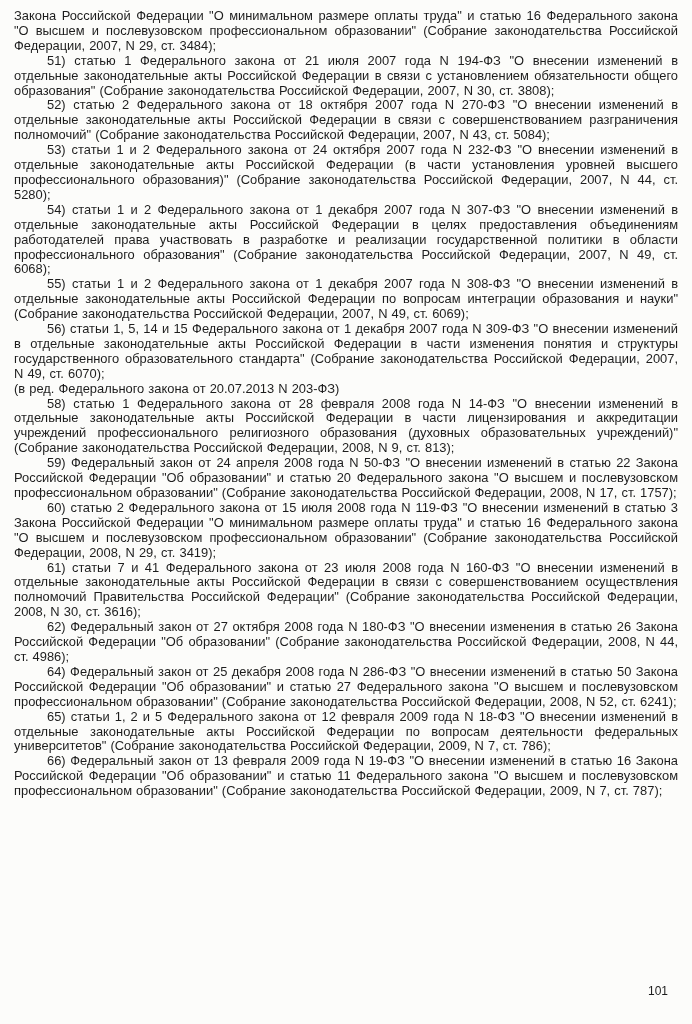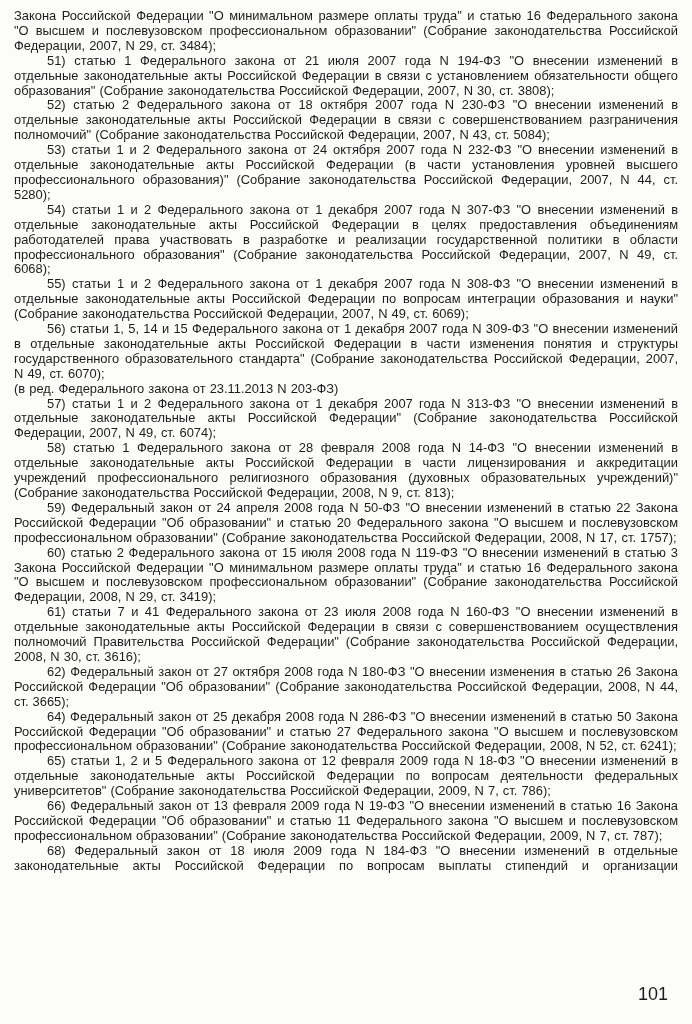--- a/index.html
+++ b/index.html
@@ -23,42 +23,40 @@
     line-height: 14.9px;
     text-align: justify;
     word-spacing: 0.5px;
   }
   .body-text p.indent { text-indent: 33px; }
   .body-text p.continues { text-align-last: justify; }
   .page-number {
     position: absolute;
     right: 24px;
     top: 984px;
-    font-size: 18px;
+    font-size: 12px;
     color: #1d1d1d;
   }
 </style>
 </head>
 <body>
 
 <div class="page">
   <div class="body-text">
     <p>Закона Российской Федерации "О минимальном размере оплаты труда" и статью 16 Федерального закона "О высшем и послевузовском профессиональном образовании" (Собрание законодательства Российской Федерации, 2007, N 29, ст. 3484);</p>
     <p class="indent">51) статью 1 Федерального закона от 21 июля 2007 года N 194-ФЗ "О внесении изменений в отдельные законодательные акты Российской Федерации в связи с установлением обязательности общего образования" (Собрание законодательства Российской Федерации, 2007, N 30, ст. 3808);</p>
-    <p class="indent">52) статью 2 Федерального закона от 18 октября 2007 года N 230-ФЗ "О внесении изменений в отдельные законодательные акты Российской Федерации в связи с совершенствованием разграничения полномочий" (Собрание законодательства Российской Федерации, 2007, N 43, ст. 5084);</p>
+    <p class="indent">52) статью 2 Федерального закона от 18 октября 2007 года N 270-ФЗ "О внесении изменений в отдельные законодательные акты Российской Федерации в связи с совершенствованием разграничения полномочий" (Собрание законодательства Российской Федерации, 2007, N 43, ст. 5084);</p>
     <p class="indent">53) статьи 1 и 2 Федерального закона от 24 октября 2007 года N 232-ФЗ "О внесении изменений в отдельные законодательные акты Российской Федерации (в части установления уровней высшего профессионального образования)" (Собрание законодательства Российской Федерации, 2007, N 44, ст. 5280);</p>
     <p class="indent">54) статьи 1 и 2 Федерального закона от 1 декабря 2007 года N 307-ФЗ "О внесении изменений в отдельные законодательные акты Российской Федерации в целях предоставления объединениям работодателей права участвовать в разработке и реализации государственной политики в области профессионального образования" (Собрание законодательства Российской Федерации, 2007, N 49, ст. 6068);</p>
     <p class="indent">55) статьи 1 и 2 Федерального закона от 1 декабря 2007 года N 308-ФЗ "О внесении изменений в отдельные законодательные акты Российской Федерации по вопросам интеграции образования и науки" (Собрание законодательства Российской Федерации, 2007, N 49, ст. 6069);</p>
     <p class="indent">56) статьи 1, 5, 14 и 15 Федерального закона от 1 декабря 2007 года N 309-ФЗ "О внесении изменений в отдельные законодательные акты Российской Федерации в части изменения понятия и структуры государственного образовательного стандарта" (Собрание законодательства Российской Федерации, 2007, N 49, ст. 6070);</p>
-    <p>(в ред. Федерального закона от 23.11.2013 N 203-ФЗ)</p>
-    <p class="indent">57) статьи 1 и 2 Федерального закона от 1 декабря 2007 года N 313-ФЗ "О внесении изменений в отдельные законодательные акты Российской Федерации" (Собрание законодательства Российской Федерации, 2007, N 49, ст. 6074);</p>
+    <p>(в ред. Федерального закона от 20.07.2013 N 203-ФЗ)</p>
     <p class="indent">58) статью 1 Федерального закона от 28 февраля 2008 года N 14-ФЗ "О внесении изменений в отдельные законодательные акты Российской Федерации в части лицензирования и аккредитации учреждений профессионального религиозного образования (духовных образовательных учреждений)" (Собрание законодательства Российской Федерации, 2008, N 9, ст. 813);</p>
     <p class="indent">59) Федеральный закон от 24 апреля 2008 года N 50-ФЗ "О внесении изменений в статью 22 Закона Российской Федерации "Об образовании" и статью 20 Федерального закона "О высшем и послевузовском профессиональном образовании" (Собрание законодательства Российской Федерации, 2008, N 17, ст. 1757);</p>
     <p class="indent">60) статью 2 Федерального закона от 15 июля 2008 года N 119-ФЗ "О внесении изменений в статью 3 Закона Российской Федерации "О минимальном размере оплаты труда" и статью 16 Федерального закона "О высшем и послевузовском профессиональном образовании" (Собрание законодательства Российской Федерации, 2008, N 29, ст. 3419);</p>
     <p class="indent">61) статьи 7 и 41 Федерального закона от 23 июля 2008 года N 160-ФЗ "О внесении изменений в отдельные законодательные акты Российской Федерации в связи с совершенствованием осуществления полномочий Правительства Российской Федерации" (Собрание законодательства Российской Федерации, 2008, N 30, ст. 3616);</p>
-    <p class="indent">62) Федеральный закон от 27 октября 2008 года N 180-ФЗ "О внесении изменения в статью 26 Закона Российской Федерации "Об образовании" (Собрание законодательства Российской Федерации, 2008, N 44, ст. 3665);</p>
+    <p class="indent">62) Федеральный закон от 27 октября 2008 года N 180-ФЗ "О внесении изменения в статью 26 Закона Российской Федерации "Об образовании" (Собрание законодательства Российской Федерации, 2008, N 44, ст. 4986);</p>
     <p class="indent">64) Федеральный закон от 25 декабря 2008 года N 286-ФЗ "О внесении изменений в статью 50 Закона Российской Федерации "Об образовании" и статью 27 Федерального закона "О высшем и послевузовском профессиональном образовании" (Собрание законодательства Российской Федерации, 2008, N 52, ст. 6241);</p>
     <p class="indent">65) статьи 1, 2 и 5 Федерального закона от 12 февраля 2009 года N 18-ФЗ "О внесении изменений в отдельные законодательные акты Российской Федерации по вопросам деятельности федеральных университетов" (Собрание законодательства Российской Федерации, 2009, N 7, ст. 786);</p>
     <p class="indent">66) Федеральный закон от 13 февраля 2009 года N 19-ФЗ "О внесении изменений в статью 16 Закона Российской Федерации "Об образовании" и статью 11 Федерального закона "О высшем и послевузовском профессиональном образовании" (Собрание законодательства Российской Федерации, 2009, N 7, ст. 787);</p>
-    <p class="indent continues">68) Федеральный закон от 18 июля 2009 года N 184-ФЗ "О внесении изменений в отдельные законодательные акты Российской Федерации по вопросам выплаты стипендий и организации</p>
   </div>
   <div class="page-number">101</div>
 </div>
 
 </body></html>

